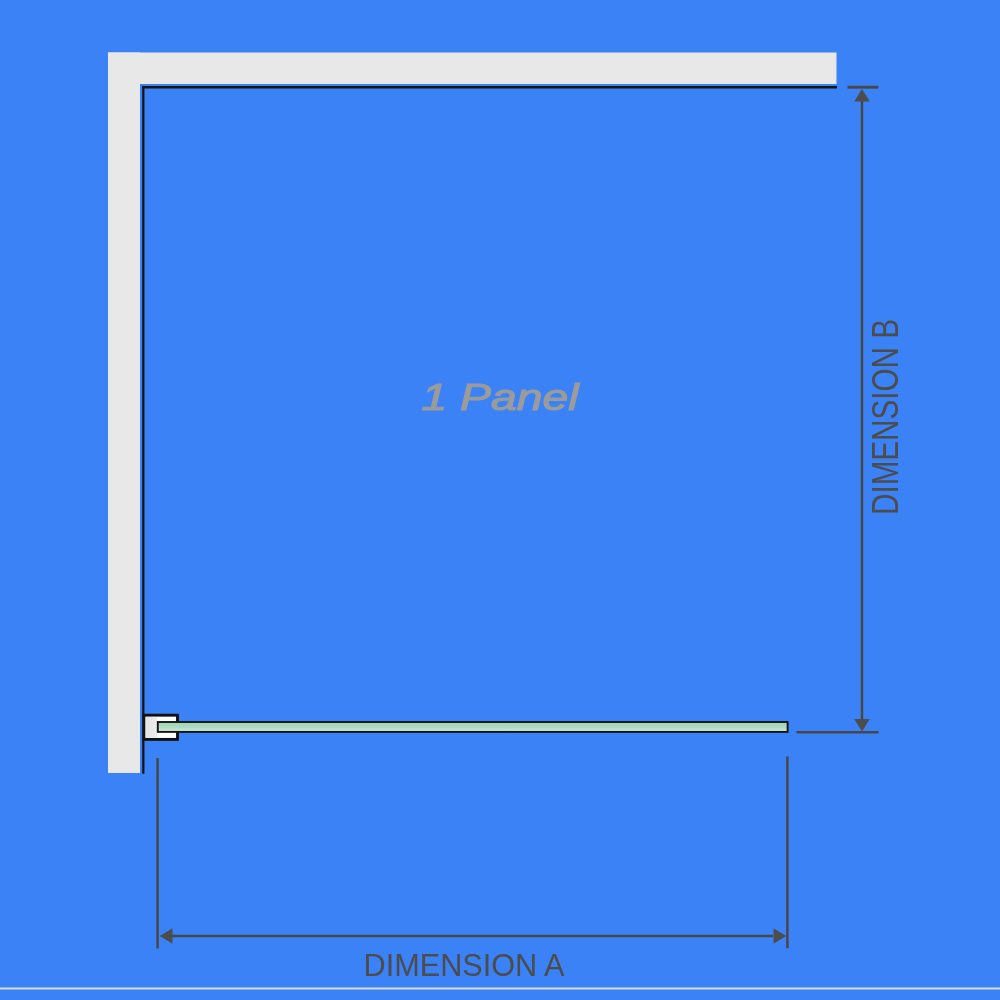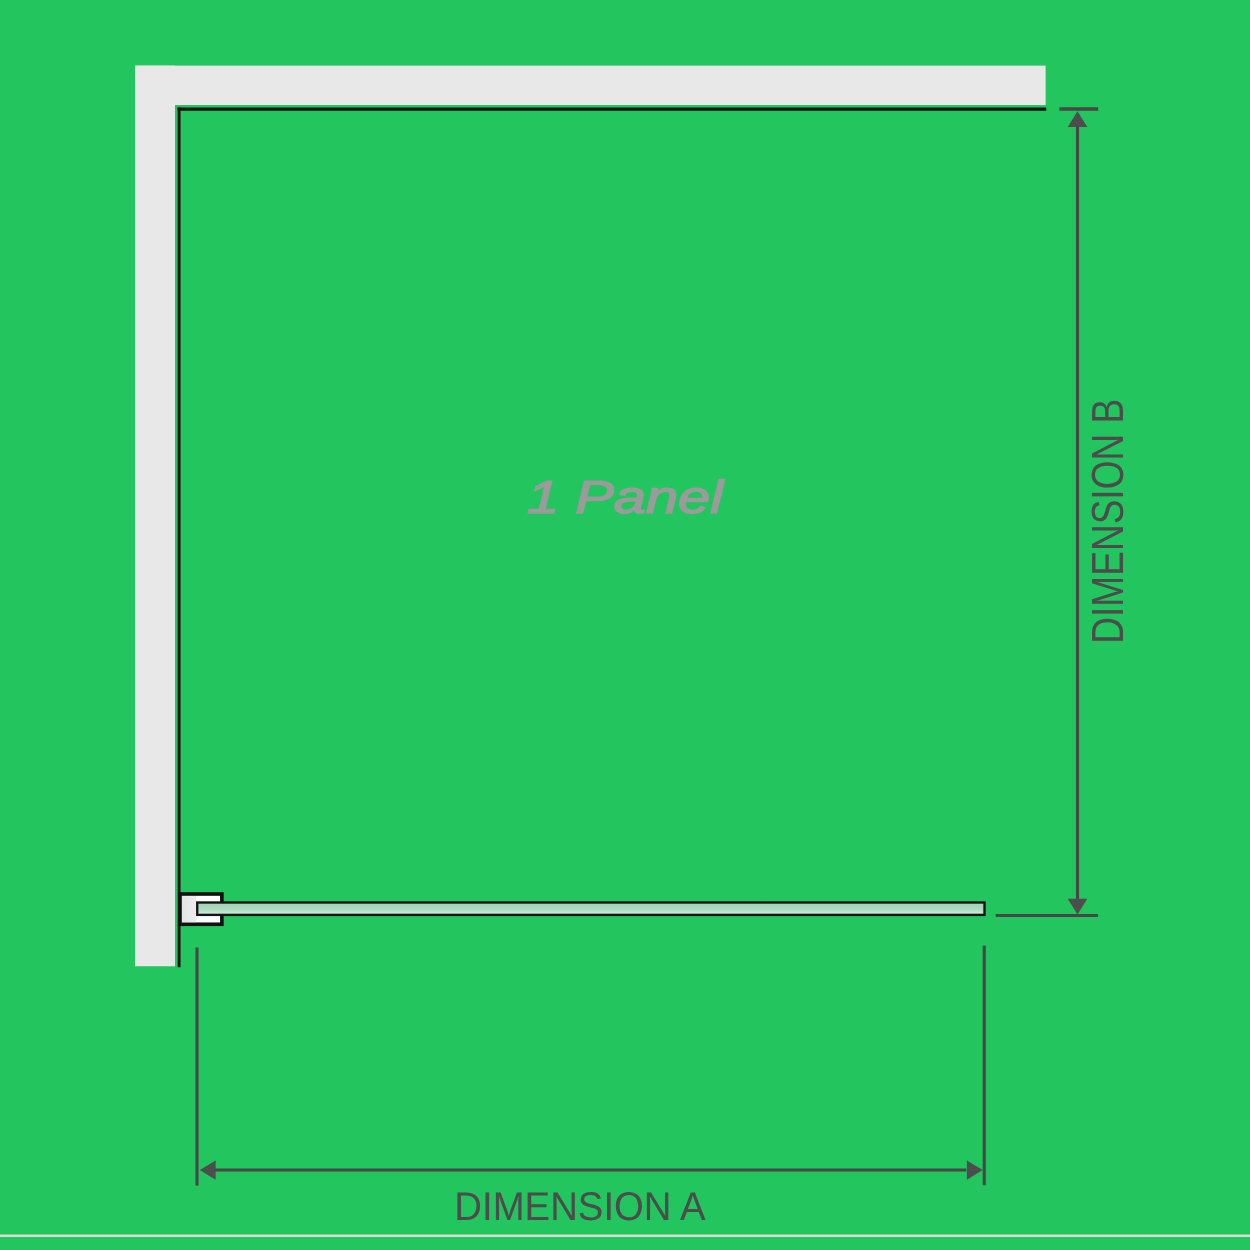--- a/index.html
+++ b/index.html
@@ -1,16 +1,16 @@
 <!DOCTYPE html>
 <html><head>
 <meta charset="utf-8">
 <style>
   html,body{margin:0;padding:0;background:#ffffff;}
-  #stage{position:relative;width:1000px;height:1000px;background:#22c55e;overflow:hidden;font-family:"Liberation Sans", sans-serif;}
+  #stage{position:relative;width:1000px;height:1000px;background:#3b82f6;overflow:hidden;font-family:"Liberation Sans", sans-serif;}
   svg{position:absolute;left:0;top:0;}
 </style>
 </head>
 <body>
 <div id="stage">
 <svg width="1000" height="1000" viewBox="0 0 1000 1000">
   <defs>
     <linearGradient id="glassg" x1="0" y1="0" x2="0" y2="1">
       <stop offset="0" stop-color="#9fd2b4"></stop>
       <stop offset="0.55" stop-color="#aedcc0"></stop>

